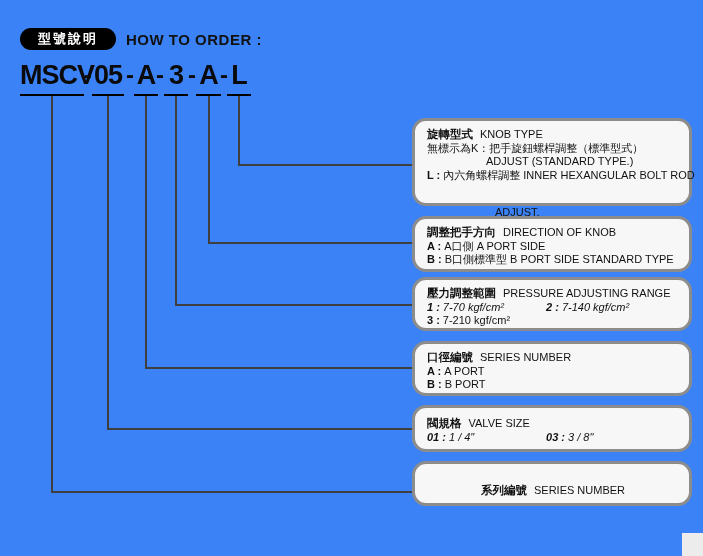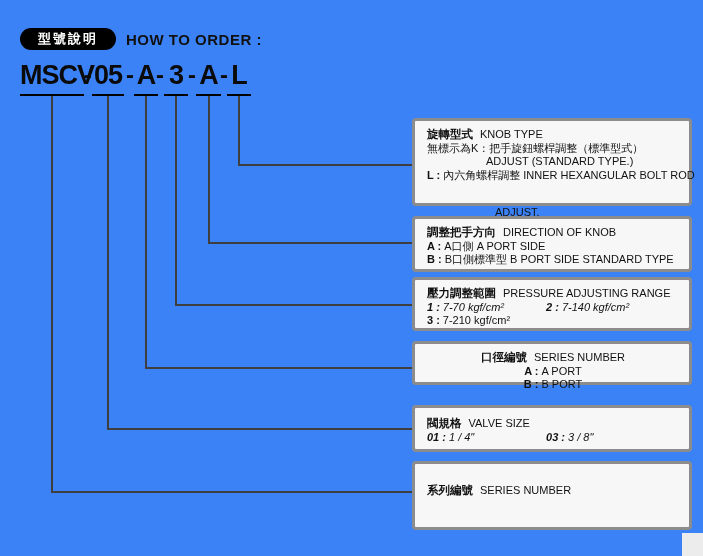--- a/index.html
+++ b/index.html
@@ -19,21 +19,21 @@
        font-family:"Liberation Sans","DejaVu Sans",sans-serif;}
   .dash{position:absolute;top:58px;height:34px;font-size:24px;font-weight:bold;color:#0a0a0a;
         text-align:center;line-height:34px;}
 
   
   .vline{position:absolute;width:2px;background:#3f3f3f;}
   .hline{position:absolute;height:2px;background:#3f3f3f;}
 
   
   .box{position:absolute;left:412px;width:280px;box-sizing:border-box;background:#f7f7f7;
-       border:3px solid #8c8c8c;border-radius:4px;padding:7px 10px 0 12px;color:#111;}
+       border:3px solid #8c8c8c;border-radius:14px;padding:7px 10px 0 12px;color:#111;}
   .title{font-size:11.5px;line-height:13.5px;white-space:nowrap;}
   .title .zh{font-weight:bold;}
   .title .en{font-weight:normal;font-size:11px;margin-left:7px;}
   .ln{font-size:11px;line-height:13.5px;white-space:nowrap;}
   .ln .k{font-weight:bold;}
   .ln .k:empty{display:none;}
   .ln .k{margin-right:3px;}
   .ind1{padding-left:59px;}
   .ind2{padding-left:68px;margin-top:24px;}
   .row .item{display:inline-block;font-style:italic;}
@@ -105,39 +105,39 @@
     <div class="title">
       <span class="zh">壓力調整範圍</span><span class="en">PRESSURE ADJUSTING RANGE</span>
     </div>
     <div class="ln row">
       <span class="item w"><b class="k">1 :</b><span>7-70 kgf/cm²</span></span>
       <span class="item"><b class="k">2 :</b><span>7-140 kgf/cm²</span></span>
     </div>
     <div class="ln"><b class="k">3 :</b><span>7-210 kgf/cm²</span></div>
   </div>
 
-  <div class="box" style="top:341px;height:44px;text-align:center;">
+  <div class="box" style="top:341px;height:55px;">
     <div class="title">
       <span class="zh">口徑編號</span><span class="en">SERIES NUMBER</span>
     </div>
     <div class="ln"><b class="k">A :</b><span>A PORT</span></div>
     <div class="ln"><b class="k">B :</b><span>B PORT</span></div>
   </div>
 
   <div class="box" style="top:405px;height:47px;padding-top:9px;">
     <div class="title">
       <span class="zh">閥規格</span><span class="en">VALVE SIZE</span>
     </div>
     <div class="ln row">
       <span class="item w"><b class="k">01 :</b><span>1 / 4"</span></span>
       <span class="item"><b class="k">03 :</b><span>3 / 8"</span></span>
     </div>
   </div>
 
-  <div class="box" style="top:461px;height:69px;">
+  <div class="box" style="top:461px;height:45px;text-align:center;">
     <div class="title center-line">
       <span class="zh">系列編號</span><span class="en">SERIES NUMBER</span>
     </div>
   </div>
 
   <div class="corner"></div>
 
 </div>
 
 </body></html>

